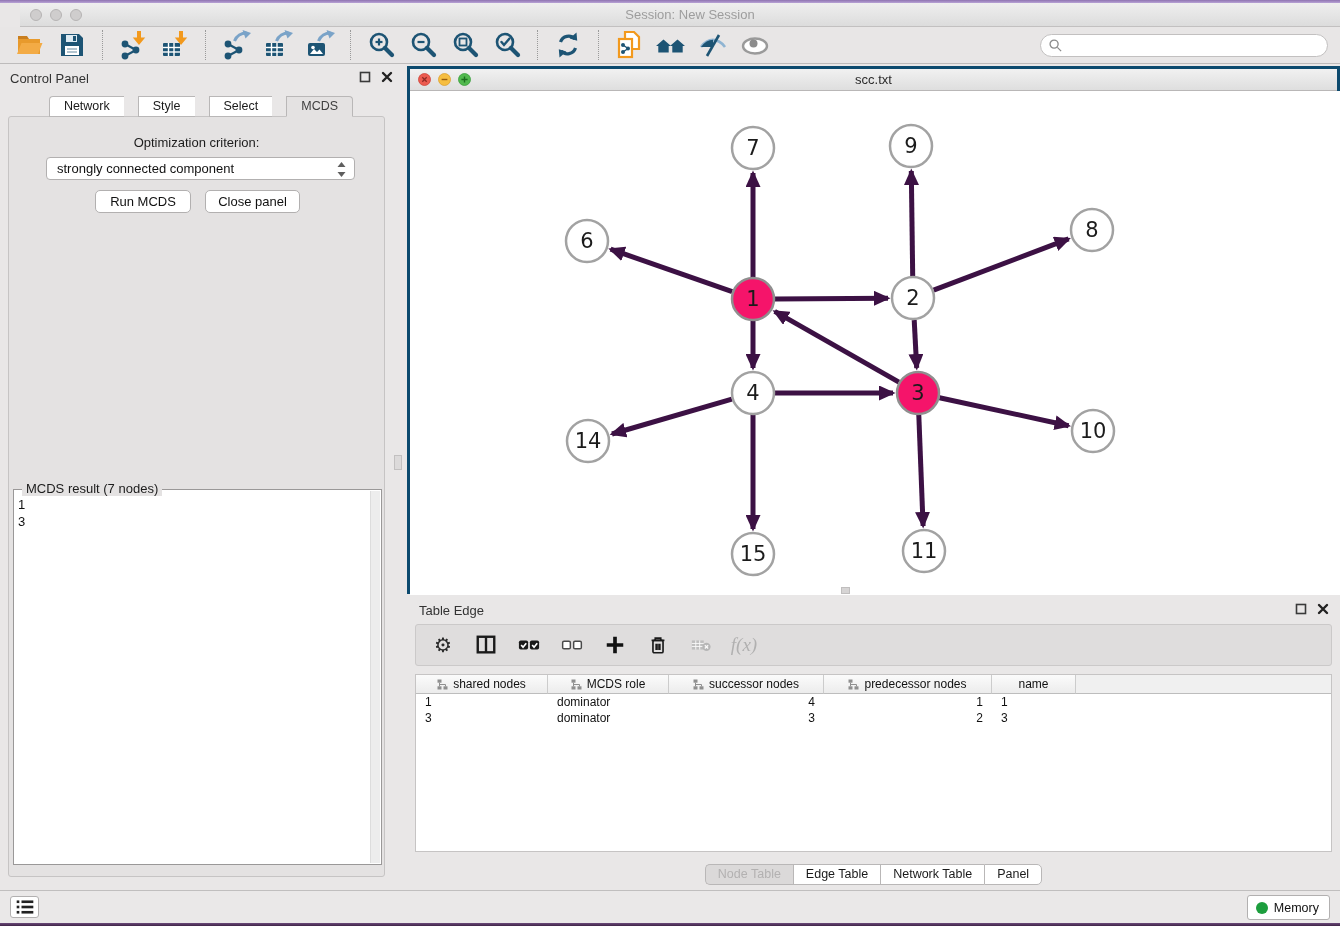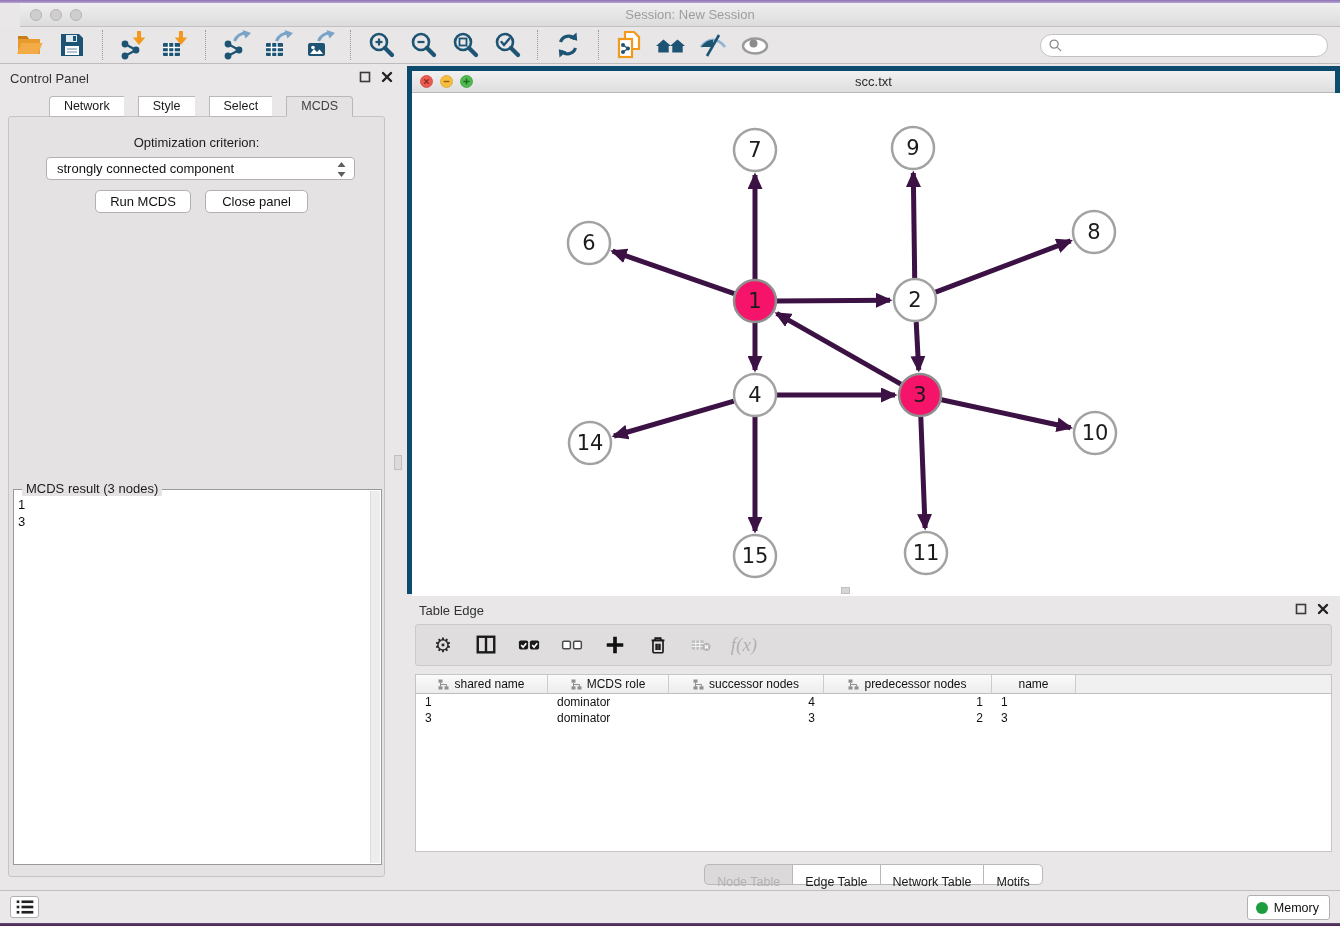--- a/index.html
+++ b/index.html
@@ -50,40 +50,40 @@
   .cp-content { position:absolute; left:8px; top:52px; width:377px; height:761px;
     background:#e4e2e2; border:1px solid #c6c4c4; border-radius:3px; }
   .opt-label { position:absolute; left:0; right:0; top:18px; text-align:center; font-size:13px; color:#1c1c1c; }
   .dropdown { position:absolute; left:37px; top:40px; width:309px; height:23px; background:#fff;
     border:1px solid #b2b0b0; border-radius:4px; font-size:13px; color:#111;
     display:flex; align-items:center; padding:0 8px 0 10px; cursor:pointer; }
   .dropdown .stepper { position:absolute; right:7px; top:3px; }
   .cp-btn { position:absolute; top:73px; height:23px; background:#fff; border:1px solid #b2b0b0;
     border-radius:5px; font-size:13px; color:#111; cursor:pointer; font-family:inherit; }
   .btn-run { left:86px; width:96px; }
-  .btn-close { left:196px; width:103px; }
+  .btn-close { left:196px; width:95px; }
 
   .result-box { position:absolute; left:4px; top:372px; width:369px; height:376px;
     border:1px solid #9a9898; background:#fff; }
   .result-legend { position:absolute; top:-9px; left:8px; background:#e4e2e2; padding:0 4px;
     font-size:13px; color:#1c1c1c; }
   .result-lines { position:absolute; left:4px; top:6px; right:14px; bottom:4px; overflow:hidden;
     font-size:13px; color:#111; line-height:17px; }
   .result-scroll { position:absolute; top:1px; right:1px; bottom:1px; width:10px;
     background:#ededed; border-left:1px solid #dddddd; }
 
   
   .v-splitter-handle { position:absolute; left:394px; top:455px; width:8px; height:15px;
     background:#dcdada; border:1px solid #c2c0c0; }
   .h-splitter-handle { position:absolute; left:841px; top:587px; width:9px; height:7px;
     background:#d6d4d4; border:1px solid #c0bebe; }
 
   
   .net-window { position:absolute; left:407px; top:66px; width:933px; height:528px;
-    border:5px solid #0c4a6e; background:#fff; }
+    border:3px solid #0c4a6e; background:#fff; }
   .net-titlebar { position:absolute; left:0; top:0; right:0; height:22px;
     background:linear-gradient(#f1f1f1,#dedede); border-bottom:1px solid #b9b7b7; }
   .net-lights { position:absolute; left:8px; top:4px; display:flex; gap:7px; }
   .net-lights svg { display:block; }
   .net-title { position:absolute; left:0; right:0; top:3px; text-align:center; font-size:13px; color:#2b2b2b; }
   .net-canvas { position:absolute; left:0; top:22px; width:931px; height:504px; background:#fff; }
 
   
   .table-panel { position:absolute; left:407px; top:596px; width:933px; height:292px; background:#e9e7e7; }
   .tp-toolbar { position:absolute; left:8px; top:28px; width:917px; height:42px;
@@ -102,21 +102,21 @@
   .tr.head { height:19px; }
   .th { background:linear-gradient(#fbfbfb,#ececec); border-right:1px solid #cccccc;
     border-bottom:1px solid #bdbdbd; font-size:12px; color:#111;
     display:flex; align-items:center; justify-content:center; gap:5px; }
   .th.filler { flex:1; border-right:none; background:#f0f0f0; justify-content:flex-start; }
   .th svg { width:11px; height:11px; }
   .td { font-size:12px; color:#111; height:16px; line-height:16px; padding:0 9px;
     white-space:nowrap; overflow:hidden; }
   .td.r { text-align:right; }
   .tp-tabs { position:absolute; left:0; right:0; top:268px; display:flex; justify-content:center; }
-  .tp-tab { height:21px; line-height:19px; padding:8px 12px; font-size:12.5px; color:#1a1a1a;
+  .tp-tab { height:21px; line-height:19px; padding:0 12px; font-size:12.5px; color:#1a1a1a;
     background:#fff; border:1px solid #b9b7b7; border-right:none; cursor:pointer; }
   .tp-tab:first-child { border-top-left-radius:5px; border-bottom-left-radius:5px; }
   .tp-tab:last-child { border-right:1px solid #b9b7b7; border-top-right-radius:5px; border-bottom-right-radius:5px; }
   .tp-tab.active { background:#dbd9d9; color:#b3b1b1; }
 
   
   .statusbar { position:absolute; left:0; top:890px; width:1340px; height:39px;
     background:#eae8e8; border-top:1px solid #c0bebe; }
   .list-btn { position:absolute; left:10px; top:5px; width:29px; height:22px; background:#fff;
     border:1px solid #b2b0b0; border-radius:3px; display:flex; align-items:center; justify-content:center; cursor:pointer; }
@@ -344,21 +344,21 @@
         <span class="stepper">
           <svg width="11" height="17" viewBox="0 0 11 17">
               <path d="M5.5 1L9.5 6h-8z" fill="#5e5e5e"></path>
               <path d="M5.5 16L1.5 11h8z" fill="#5e5e5e"></path>
             </svg>
         </span>
       </div>
       <button class="cp-btn btn-run">Run MCDS</button>
       <button class="cp-btn btn-close">Close panel</button>
       <div class="result-box">
-        <span class="result-legend">MCDS result (3 nodes)</span>
+        <span class="result-legend">MCDS result (7 nodes)</span>
         <div class="result-lines" id="result-lines">
             <div>1</div>
             <div>3</div>
           </div>
         <div class="result-scroll"></div>
       </div>
     </div>
   </div>
 
   <div class="v-splitter-handle"></div>
@@ -530,21 +530,21 @@
         <div class="tr head">
           <div class="th" style="width:132px">
             <svg viewBox="0 0 11 11">
               <g fill="#8f8f8f">
                 <rect x="0.5" y="0.5" width="4" height="3.2"></rect>
                 <rect x="0.5" y="7.3" width="4" height="3.2"></rect>
                 <rect x="6.5" y="7.3" width="4" height="3.2"></rect>
               </g>
               <path d="M2.5 3.7v3.6M2.5 5.5h6v1.8" stroke="#8f8f8f" stroke-width="1" fill="none"></path>
             </svg>
-            <span>shared name</span>
+            <span>shared nodes</span>
           </div>
           <div class="th" style="width:121px">
             <svg viewBox="0 0 11 11">
               <g fill="#8f8f8f">
                 <rect x="0.5" y="0.5" width="4" height="3.2"></rect>
                 <rect x="0.5" y="7.3" width="4" height="3.2"></rect>
                 <rect x="6.5" y="7.3" width="4" height="3.2"></rect>
               </g>
               <path d="M2.5 3.7v3.6M2.5 5.5h6v1.8" stroke="#8f8f8f" stroke-width="1" fill="none"></path>
             </svg>
@@ -589,21 +589,21 @@
           <div class="td" style="width:121px">dominator</div>
           <div class="td r" style="width:155px">3</div>
           <div class="td r" style="width:168px">2</div>
           <div class="td" style="width:84px">3</div>
         </div>
       </div>
     <div class="tp-tabs" id="tp-tabs">
         <span class="tp-tab active">Node Table</span>
         <span class="tp-tab">Edge Table</span>
         <span class="tp-tab">Network Table</span>
-        <span class="tp-tab">Motifs</span>
+        <span class="tp-tab">Panel</span>
       </div>
   </div>
 
   <div class="statusbar">
     <span class="list-btn">
       <svg viewBox="0 0 20 16">
           <g fill="#222">
             <rect x="0.5" y="0.5" width="3" height="3"></rect>
             <rect x="6" y="0.5" width="13.5" height="3"></rect>
             <rect x="0.5" y="6.5" width="3" height="3"></rect>

